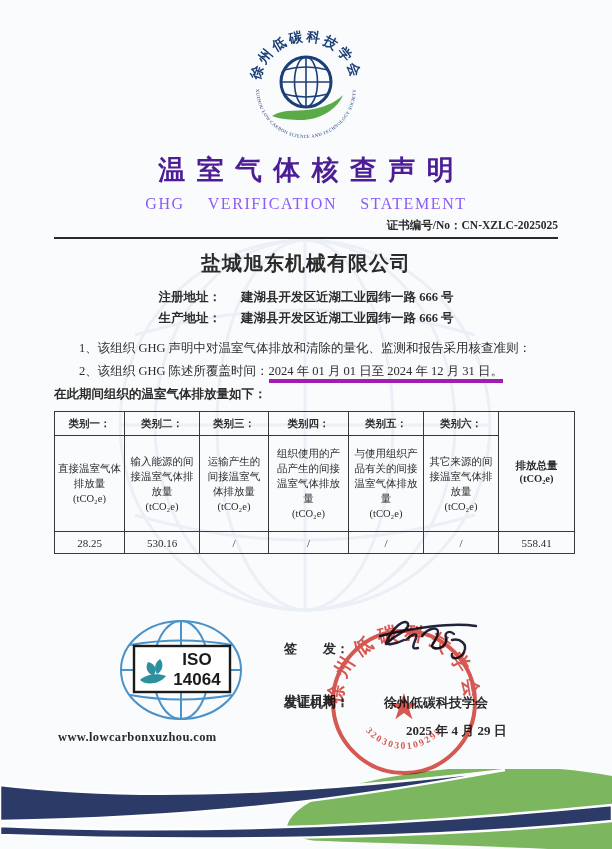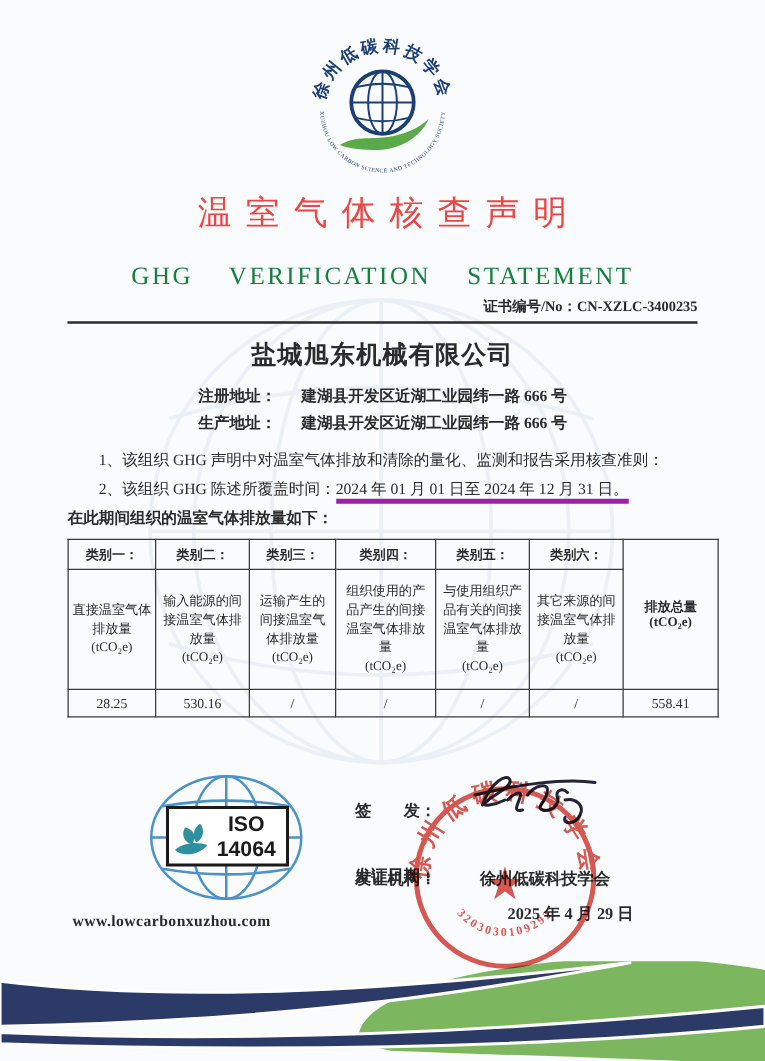--- a/index.html
+++ b/index.html
@@ -7,22 +7,22 @@
   .page {
     position:relative; width:612px; height:849px; margin:0 auto;
     background:#fafbfd; overflow:hidden;
     font-family:"Liberation Serif","DejaVu Serif",serif; color:#2b2b2b;
   }
   
   .watermark { position:absolute; left:95px; top:215px; opacity:.16; z-index:0; }
   
   .emblem { position:absolute; top:26px; left:244px; width:124px; height:124px; z-index:1; }
   .content { position:relative; z-index:2; padding:152px 54px 0 54px; }
-  .title-cn { text-align:center; font-size:27px; font-weight:normal; letter-spacing:.42em; margin-right:-.42em; color:#ef4444; }
-  .title-en { text-align:center; font-size:20px; letter-spacing:.1em; word-spacing:1.1em; margin-top:22px; color:#15803d; }
+  .title-cn { text-align:center; font-size:27px; font-weight:bold; letter-spacing:.42em; margin-right:-.42em; color:#4c1d95; }
+  .title-en { text-align:center; font-size:16px; letter-spacing:.1em; word-spacing:1.1em; margin-top:7px; color:#8b5cf6; }
   .cert-line { text-align:right; font-size:11.5px; font-weight:bold; margin-top:5px; }
   .rule { border:0; border-top:2px solid #2a2a2a; margin-top:4px; }
   .company { text-align:center; font-size:20px; font-weight:bold; margin-top:11px; letter-spacing:.05em; }
   .addr-block { margin-top:10px; text-align:center; font-size:12.5px; font-weight:bold; line-height:21px; }
   .addr-row .lbl { margin-right:1.6em; }
   .body-text { margin-top:8px; font-size:12.5px; font-weight:500; line-height:23px; text-align:justify; }
   .para { text-indent:2em; }
   .para-flush { text-indent:0; font-weight:bold; }
   .u { border-bottom:4px solid #a21caf; padding-bottom:1px; }
   
@@ -79,21 +79,21 @@
       <path d="M40,44 Q62,38 84,44" stroke-width="1.4"></path>
       <path d="M40,68 Q62,74 84,68" stroke-width="1.4"></path>
     </g>
     <path fill="#5aab47" d="M28,90 C40,82 56,86 70,83 C84,80 93,75 99,69 C93,84 74,95 54,94 C43,93.5 33,92.5 28,90 Z"></path>
   </svg>
 
   <div class="content">
     <div class="title-cn">温室气体核查声明</div>
     <div class="title-en">GHG VERIFICATION STATEMENT</div>
     <div class="cert-line">
-      <span>证书编号/No：</span><span>CN-XZLC-3400235</span>
+      <span>证书编号/No：</span><span>CN-XZLC-2025025</span>
     </div>
     <hr class="rule">
 
     <div class="company">盐城旭东机械有限公司</div>
 
     <div class="addr-block">
       <div class="addr-row">
         <span class="lbl">注册地址：</span><span>建湖县开发区近湖工业园纬一路 666 号</span>
       </div>
       <div class="addr-row">

